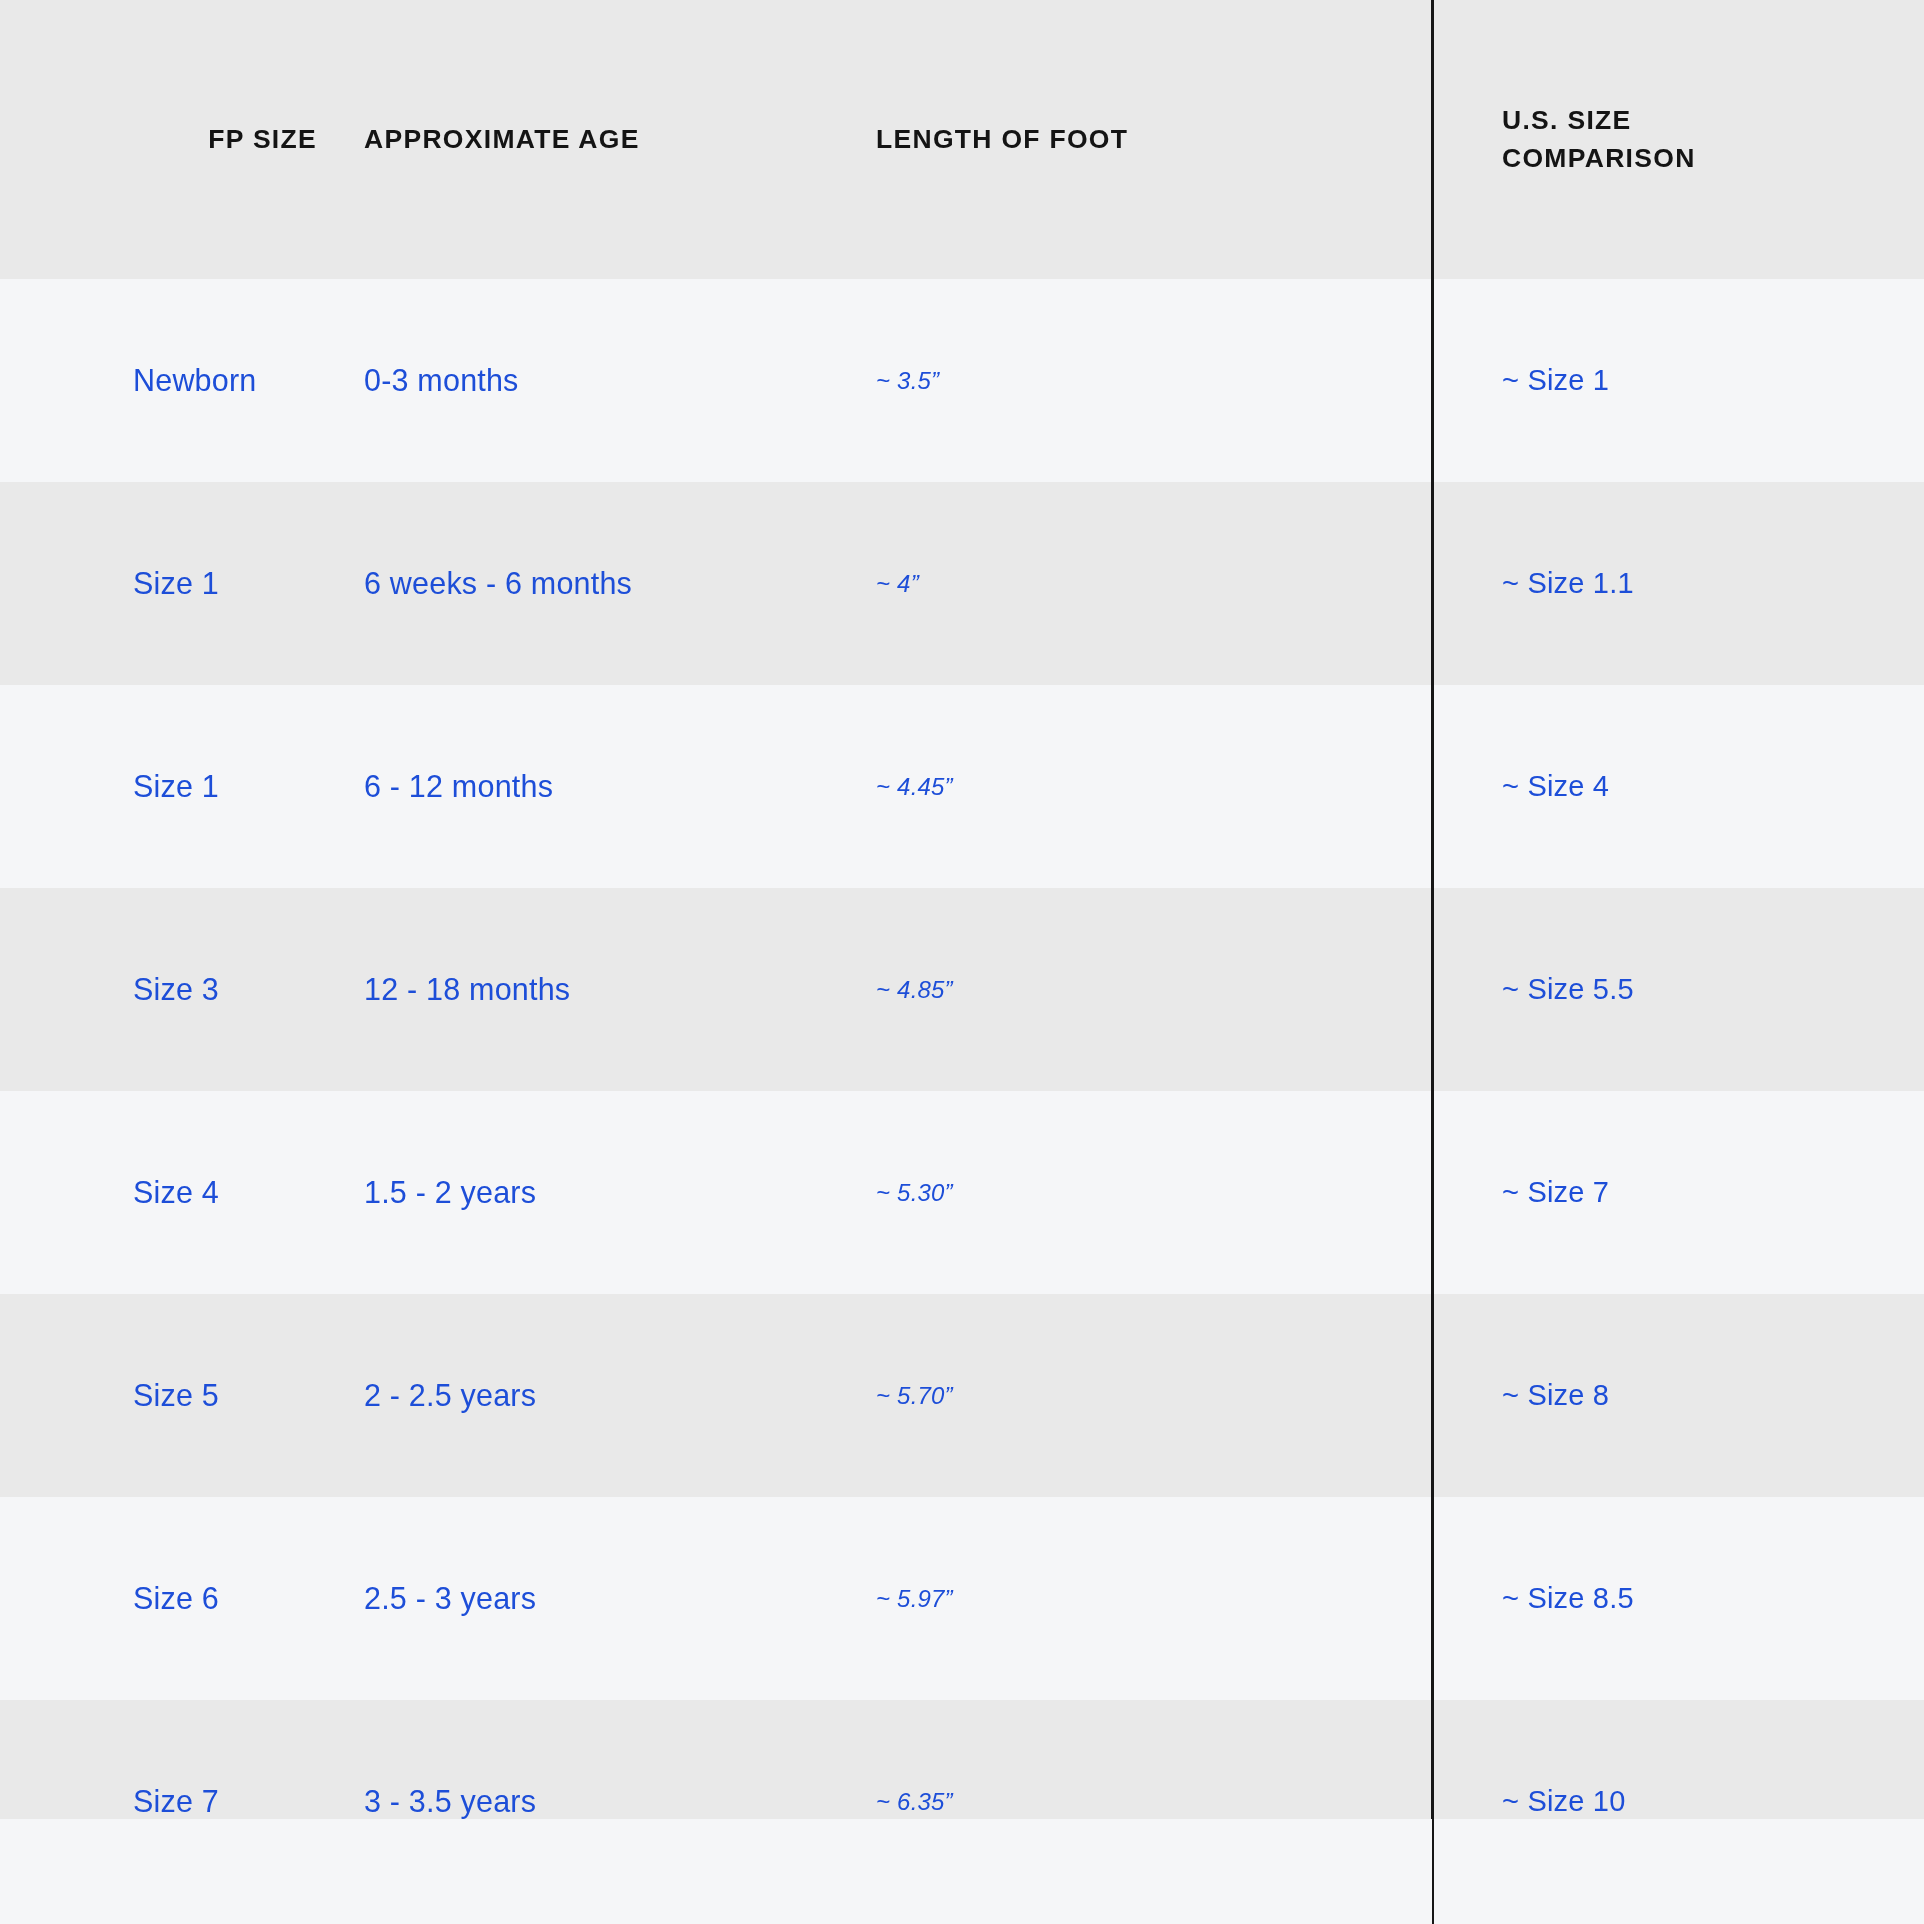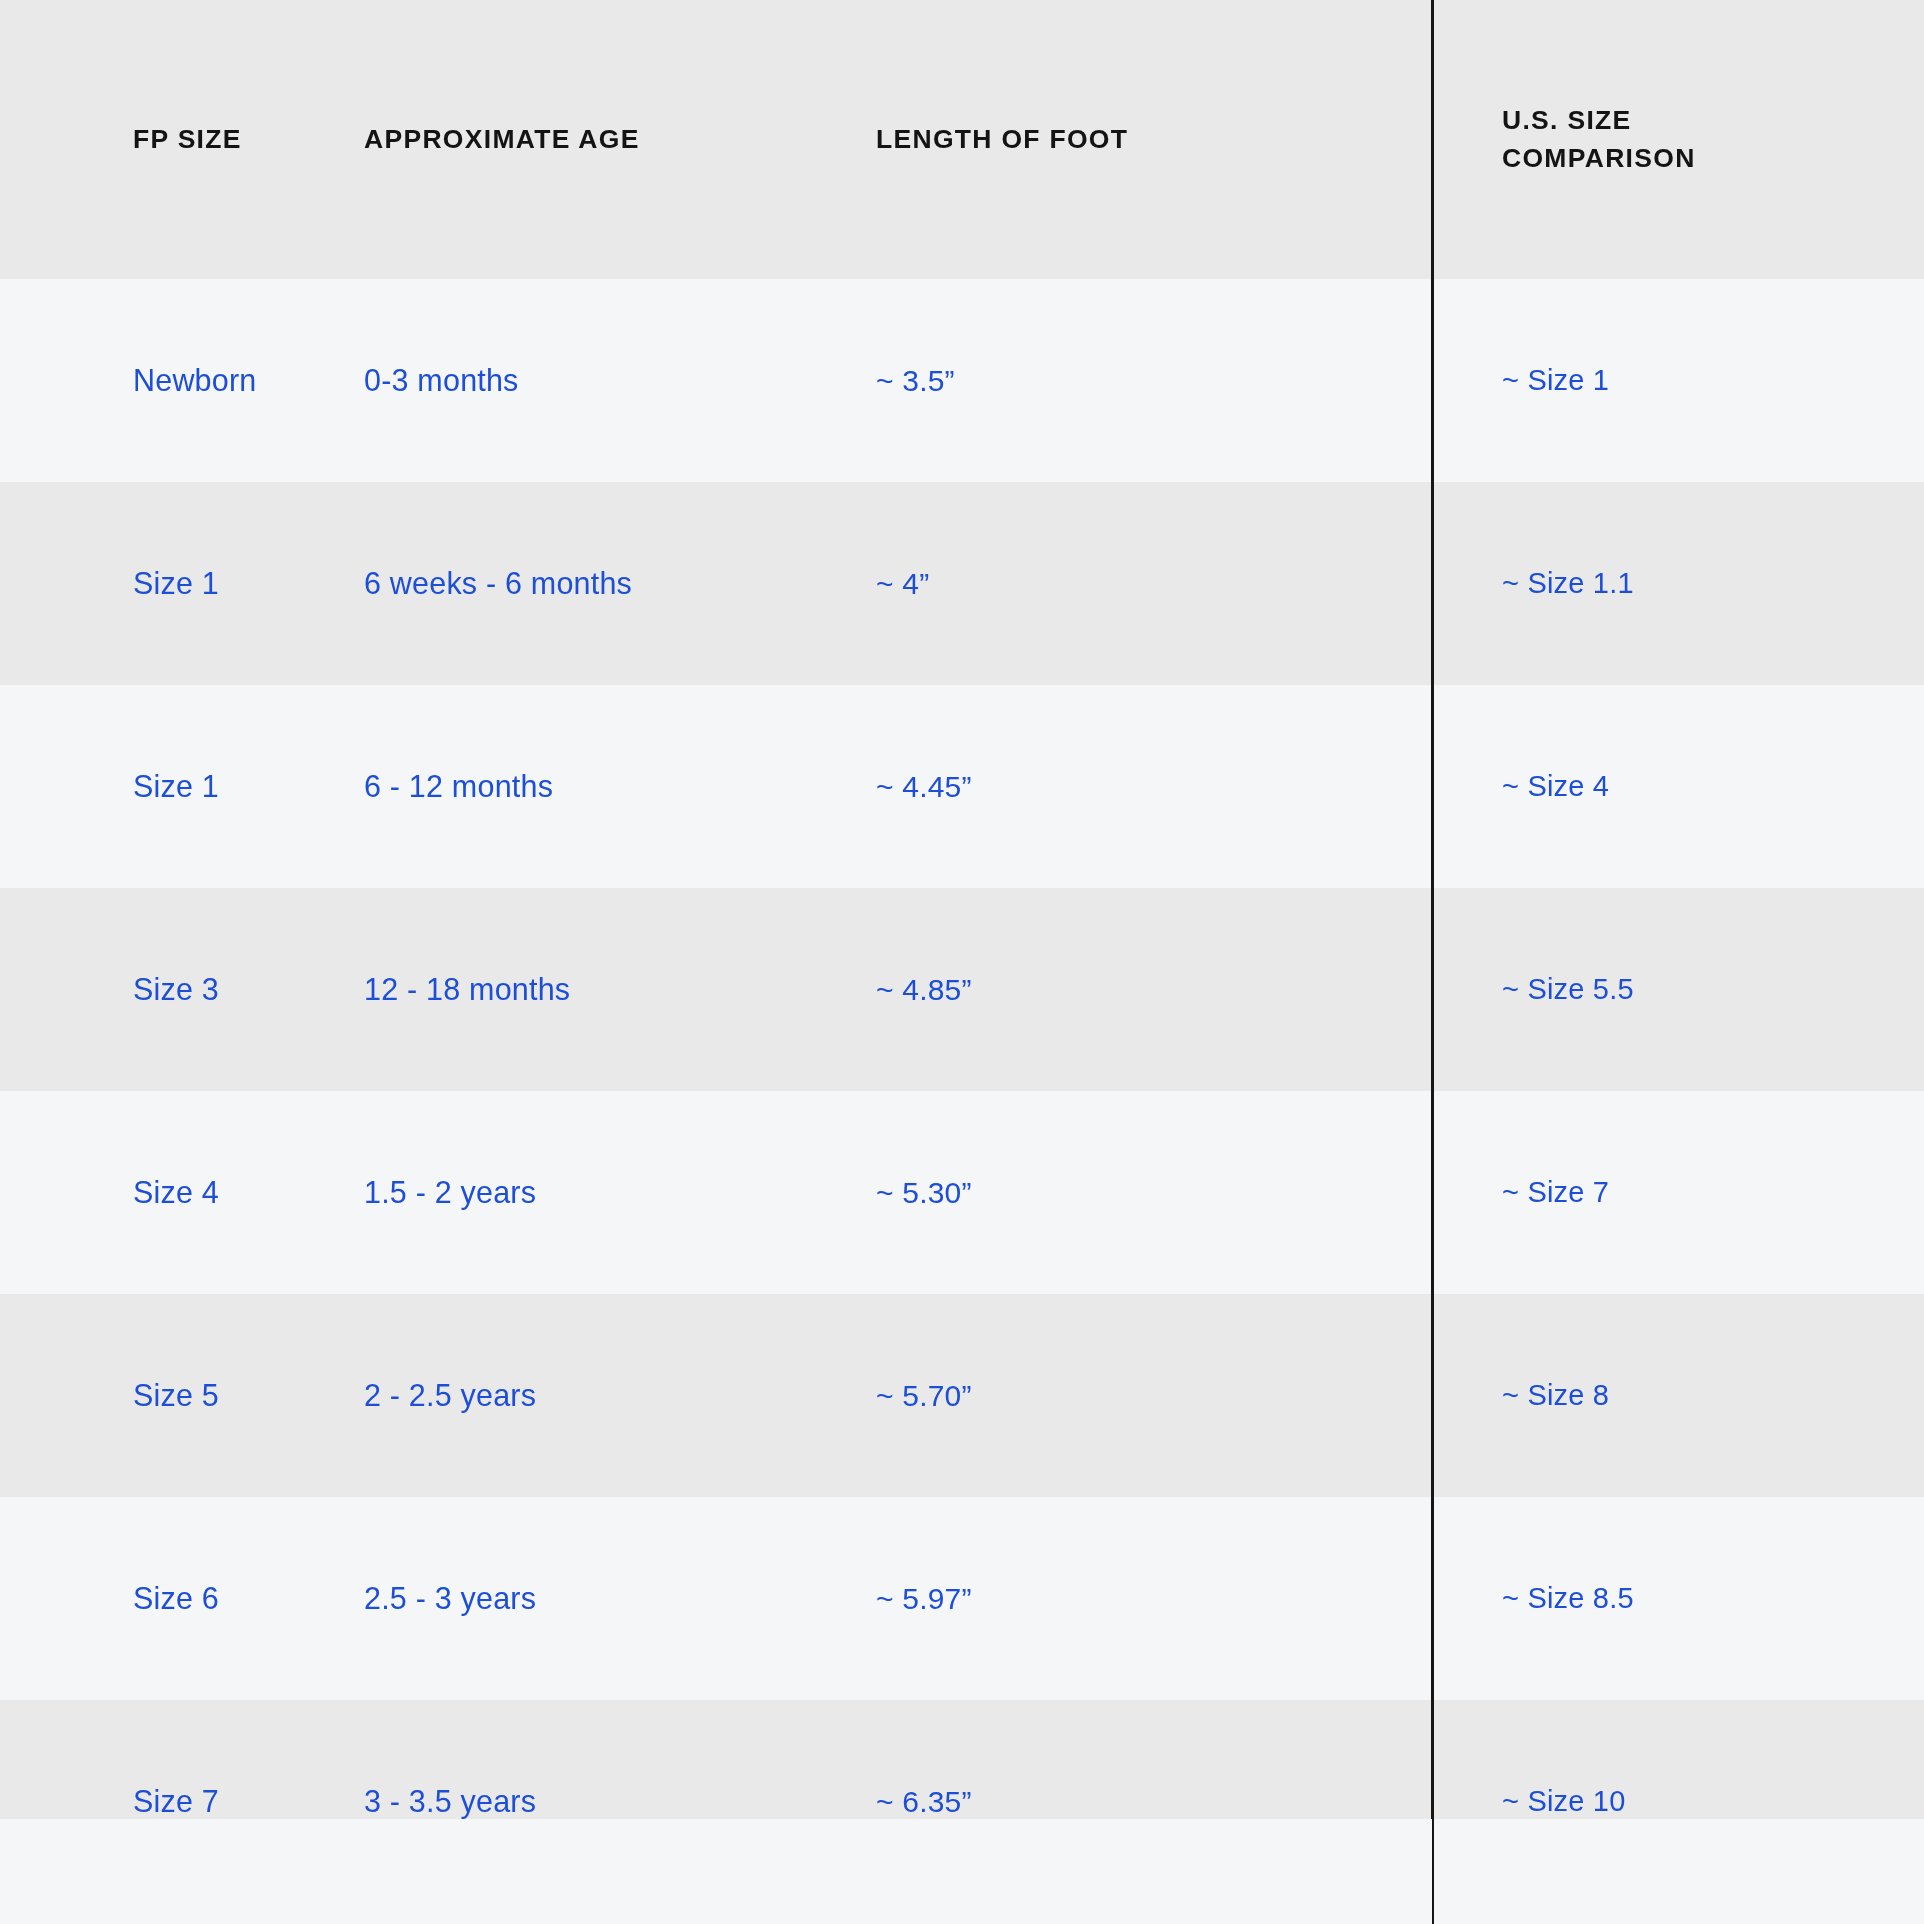--- a/index.html
+++ b/index.html
@@ -42,21 +42,21 @@
     font-size: 26.5px;
     font-weight: bold;
     letter-spacing: 1.3px;
     text-transform: uppercase;
     color: #141414;
     line-height: 1.42;
   }
 
   thead th .hd-inner { display: block; }
 
-  th.h0 { padding-left: 133px; }
+  th.h0 { padding-left: 133px; text-align: right; }
   th.h1 { padding-left: 47px; }
   th.h2 { padding-left: 38px; }
   th.h3 {
     padding-left: 69px;
     border-left: 2.4px solid #161616;
   }
 
   tbody td {
     height: 201px;
     font-size: 30.5px;
@@ -67,21 +67,22 @@
     line-height: 1.3;
   }
 
   tbody tr.odd td { background: #f5f6f8; }
   tbody tr.even td { background: #e9e9e9; }
 
   td.c0 { padding-left: 133px; }
   td.c1 { padding-left: 47px; }
   td.c2 {
     padding-left: 38px;
-    font-size: 30px;
+    font-size: 24px;
+    font-style: italic;
   }
   td.c3 {
     padding-left: 69px;
     border-left: 2.4px solid #161616;
     font-size: 29px;
     margin-top: 24px;
   }
 
   
   .divider-top {

